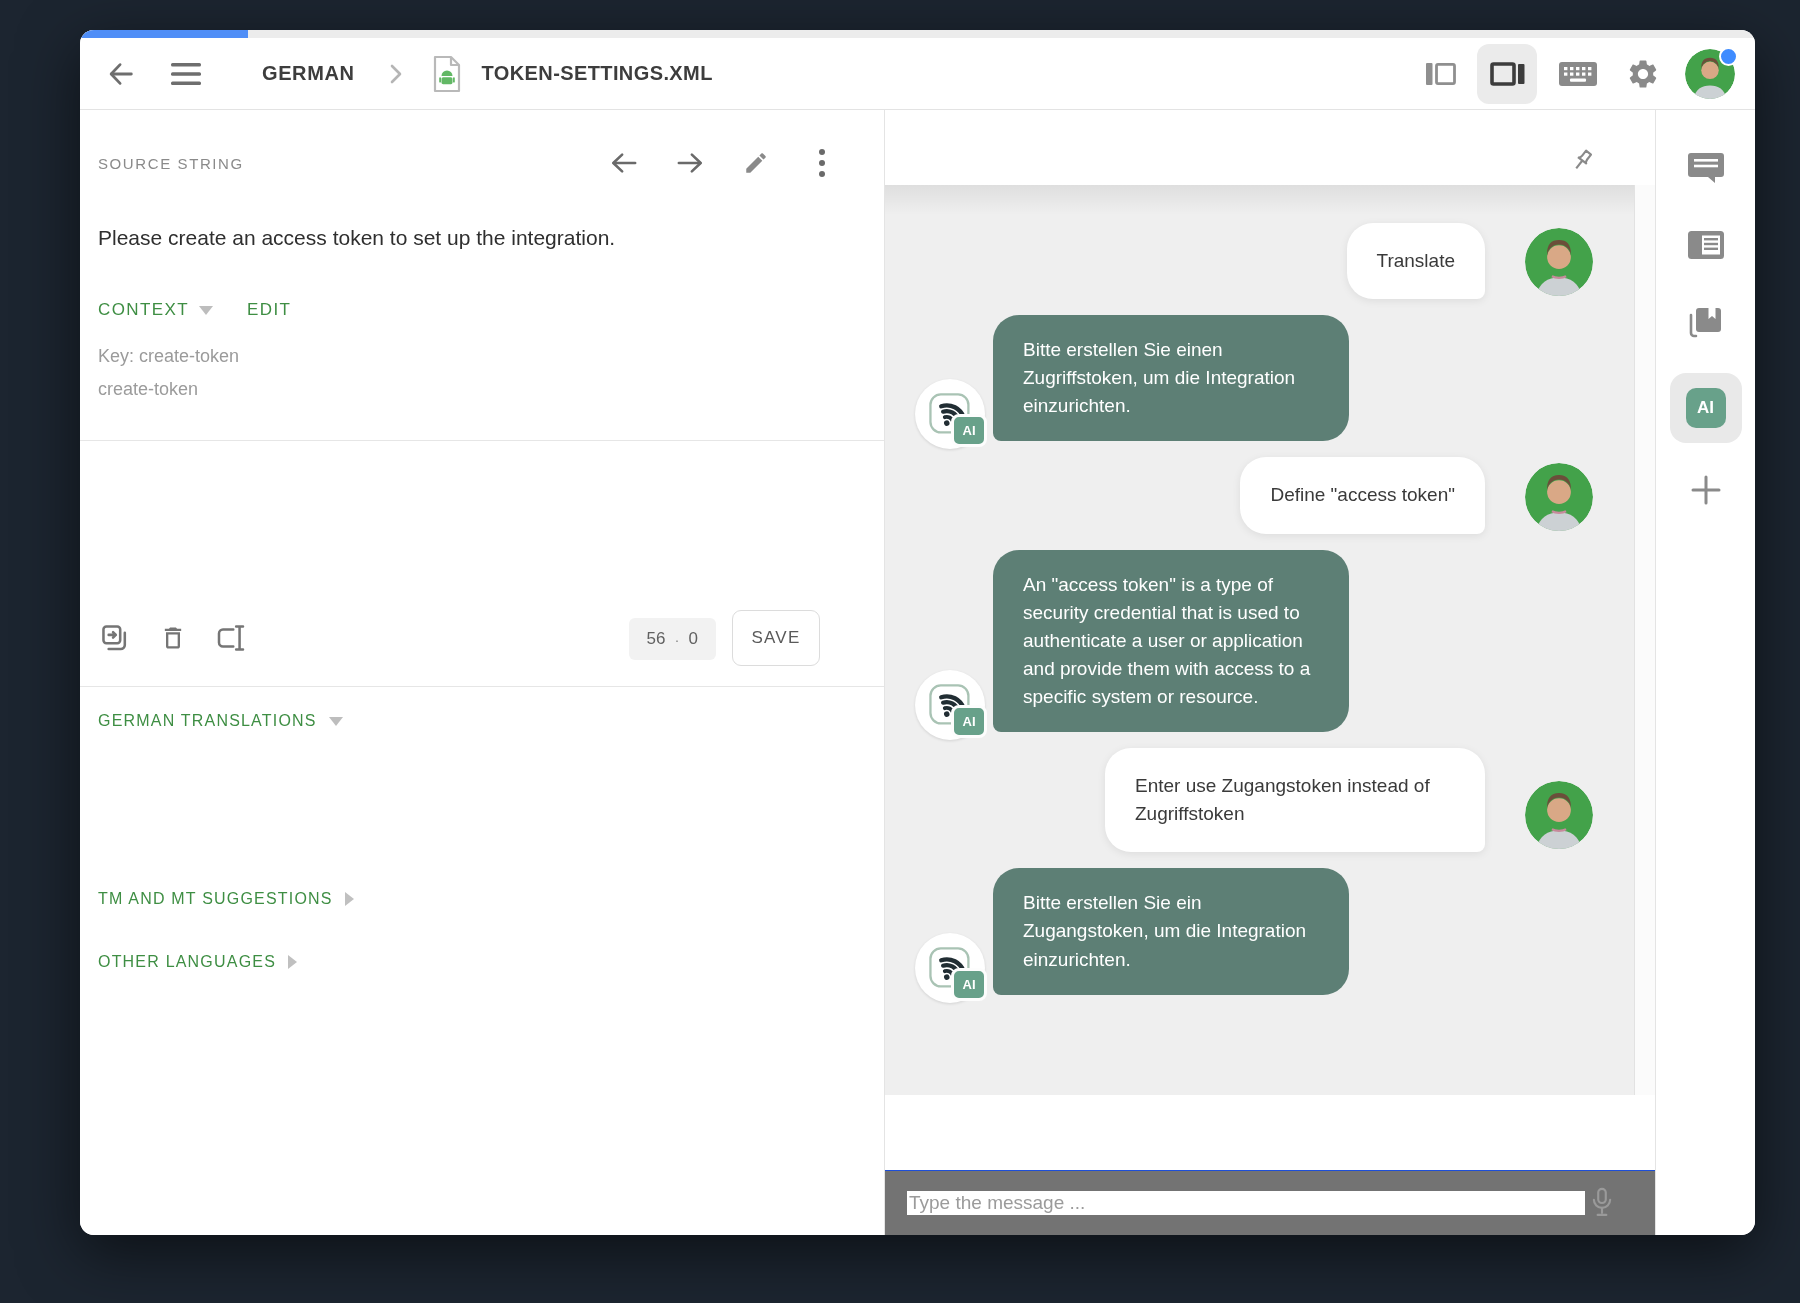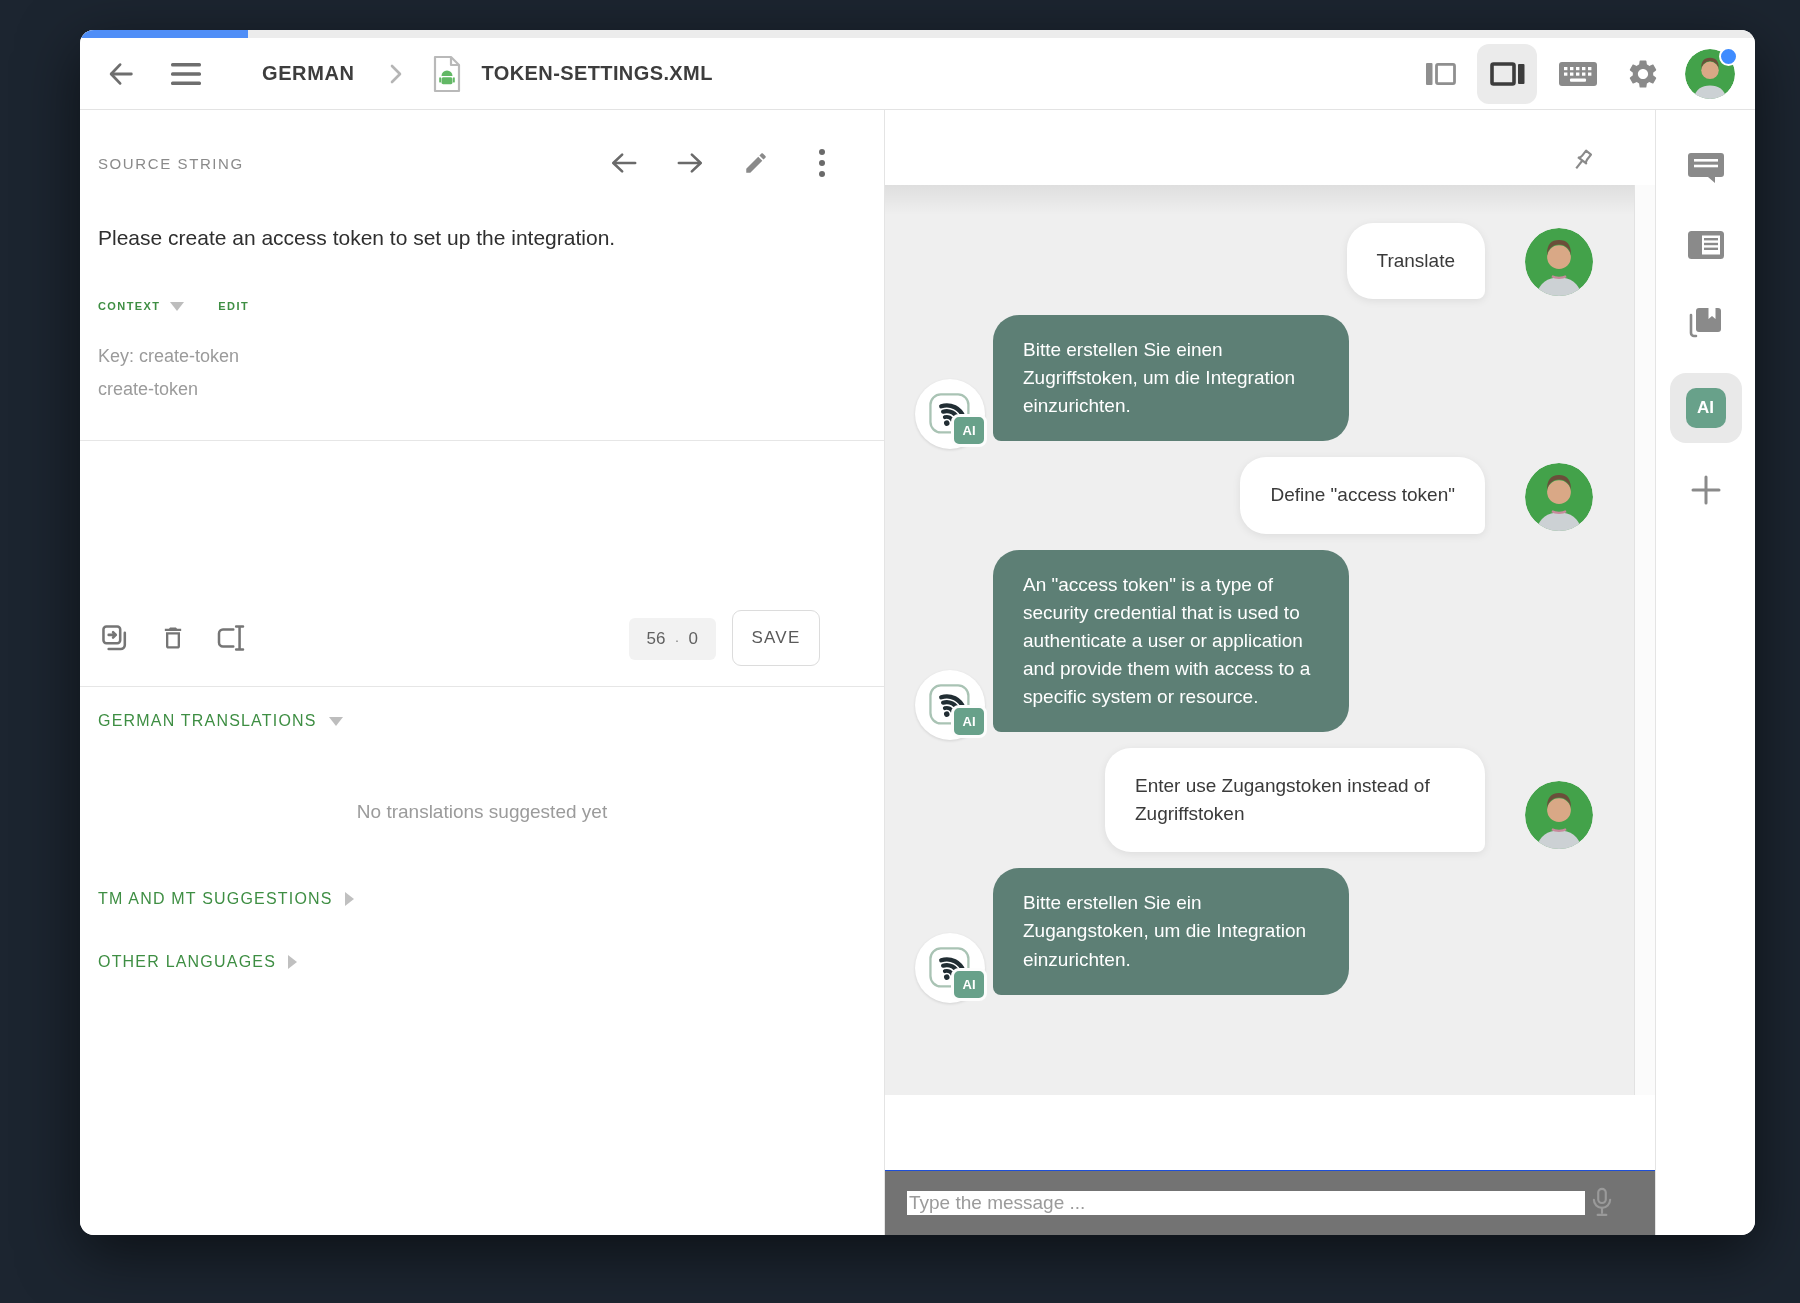--- a/index.html
+++ b/index.html
@@ -43,21 +43,21 @@
   .left-panel{position:absolute;left:0;top:0;width:805px;height:100%;background:#fff;border-right:1px solid #e4e4e4;box-sizing:border-box;}
   .chat-panel{position:absolute;left:805px;top:0;width:770px;height:100%;background:#fff;}
   .right-sidebar{position:absolute;left:1575px;top:0;width:100px;height:100%;background:#fff;border-left:1px solid #e4e4e4;box-sizing:border-box;}
   
   .sp-header{position:absolute;left:18px;right:18px;top:33px;height:40px;display:flex;align-items:center;}
   .sp-title{font-size:15px;color:#8a8a8a;letter-spacing:1.6px;}
   .sp-tools{position:absolute;right:28px;display:flex;align-items:center;gap:34px;}
   .sp-tools .icon-btn{width:32px;height:32px;}
   .source-text{position:absolute;left:18px;top:116px;font-size:21px;color:#2f2f2f;}
   .context-row{position:absolute;left:18px;top:190px;display:flex;align-items:center;}
-  .green-link{font-size:11px;color:#3e8e43;letter-spacing:1.4px;font-weight:700;background:none;border:none;cursor:pointer;font-family:inherit;padding:0;display:flex;align-items:center;gap:10px;}
+  .green-link{font-size:17px;color:#3e8e43;letter-spacing:1.4px;font-weight:400;background:none;border:none;cursor:pointer;font-family:inherit;padding:0;display:flex;align-items:center;gap:10px;}
   .context-row .edit{margin-left:34px;}
   .tri{display:inline-block;width:0;height:0;}
   .tri-down{border-left:7px solid transparent;border-right:7px solid transparent;border-top:9px solid #bdbdbd;}
   .tri-right{border-top:7px solid transparent;border-bottom:7px solid transparent;border-left:9px solid #c0c0c0;}
   .key-line1{position:absolute;left:18px;top:236px;font-size:18px;color:#9b9b9b;}
   .key-line2{position:absolute;left:18px;top:269px;font-size:18px;color:#9b9b9b;}
   .lp-divider{position:absolute;left:0;right:0;height:1px;background:#e6e6e6;}
   .translation-box{
     position:absolute;left:18px;top:356px;width:760px;height:145px;border:none;resize:none;outline:none;
     font-family:inherit;font-size:20px;color:#2f2f2f;background:transparent;
@@ -298,21 +298,20 @@
         </span>
         <button class="save-btn">SAVE</button>
       </div>
 
       <div class="lp-divider" style="top:576px"></div>
 
       <button class="section-head sec-german">
         <span>GERMAN TRANSLATIONS</span>
         <span class="tri tri-down"></span>
       </button>
-      <div class="empty-msg">No translations suggested yet</div>
       <button class="section-head sec-tm">
         <span>TM AND MT SUGGESTIONS</span>
         <span class="tri tri-right"></span>
       </button>
       <button class="section-head sec-other">
         <span>OTHER LANGUAGES</span>
         <span class="tri tri-right"></span>
       </button>
     </section>
 

